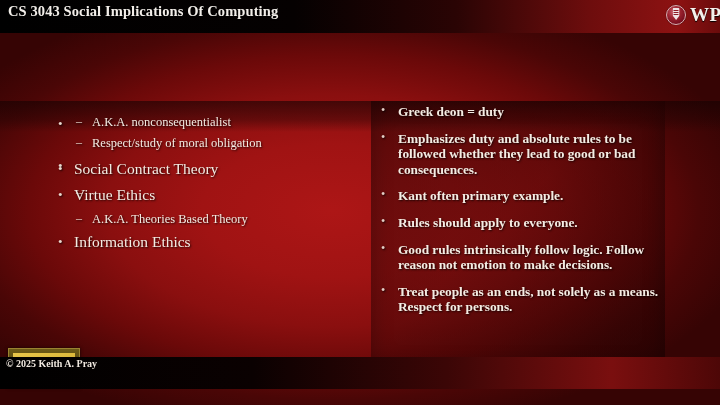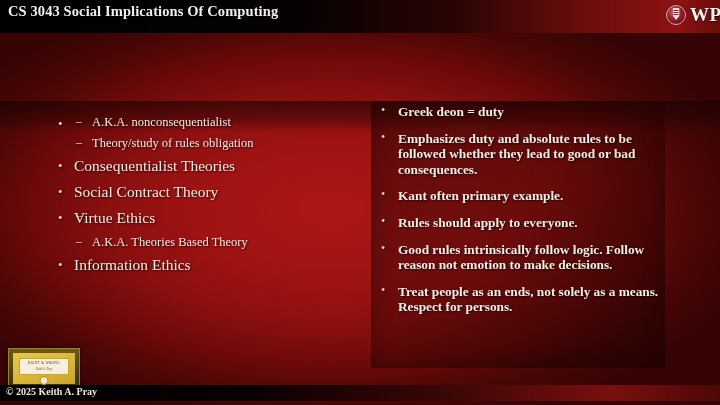--- a/index.html
+++ b/index.html
@@ -62,21 +62,21 @@
      background:linear-gradient(160deg,#e8c64a 0%,#dcb93c 45%,#caa52c 100%);}
   #thumb-card{position:absolute;left:6px;top:5px;right:6px;height:15px;
      background:#f6efdc;border:1px solid #caa52c;}
   #thumb-t1{position:absolute;left:0;right:0;top:2px;text-align:center;font-size:3.4px;
      color:#4a3a08;letter-spacing:.35px;font-family:"Liberation Serif",serif;}
   #thumb-t2{position:absolute;left:0;right:0;top:8px;text-align:center;font-size:3px;
      color:#6a5512;font-family:"Liberation Serif",serif;}
   #thumb-seal{position:absolute;left:50%;top:23px;transform:translateX(-50%);
      width:7px;height:7px;border-radius:50%;background:#f3ead0;border:1px solid #a98a22;}
   
-  #footer{position:absolute;left:0;bottom:4px;width:720px;height:16px;
+  #footer{position:absolute;left:0;bottom:16px;width:720px;height:32px;
      background:linear-gradient(90deg,#000 0%,#0a0101 35%,#3b0606 62%,#7a0f0f 85%,#4d0707 100%);text-align:center;}
   #copyright{position:absolute;left:6px;top:1px;font-size:10px;color:#efe7de;
      font-family:"Liberation Serif",serif;font-weight:bold;white-space:nowrap;}
 </style>
 </head>
 <body>
 
 <div id="slide">
 
   <div id="header">
@@ -87,22 +87,22 @@
     </div>
   </div>
 
 
   <div id="band"></div>
 
   <div id="col-left">
     <ul class="bl">
       <li class="l1"><span class="b">•</span></li>
       <li class="l2"><span class="b">–</span><span>A.K.A. nonconsequentialist</span></li>
-      <li class="l2"><span class="b">–</span><span>Theory/study of rules obligation</span></li>
-      <li class="l1"><span class="b">•</span><span>Consequentialist Theories</span></li>
+      <li class="l2"><span class="b">–</span><span>Respect/study of moral obligation</span></li>
+      <li class="l1"><span class="b">•</span></li>
       <li class="l1"><span class="b">•</span><span>Social Contract Theory</span></li>
       <li class="l2"><span class="b">–</span></li>
       <li class="l1"><span class="b">•</span><span>Virtue Ethics</span></li>
       <li class="l2"><span class="b">–</span><span>A.K.A. Theories Based Theory</span></li>
       <li class="l1"><span class="b">•</span><span>Information Ethics</span></li>
     </ul>
   </div>
 
   <div id="right-panel"></div>
   <div id="col-right">

